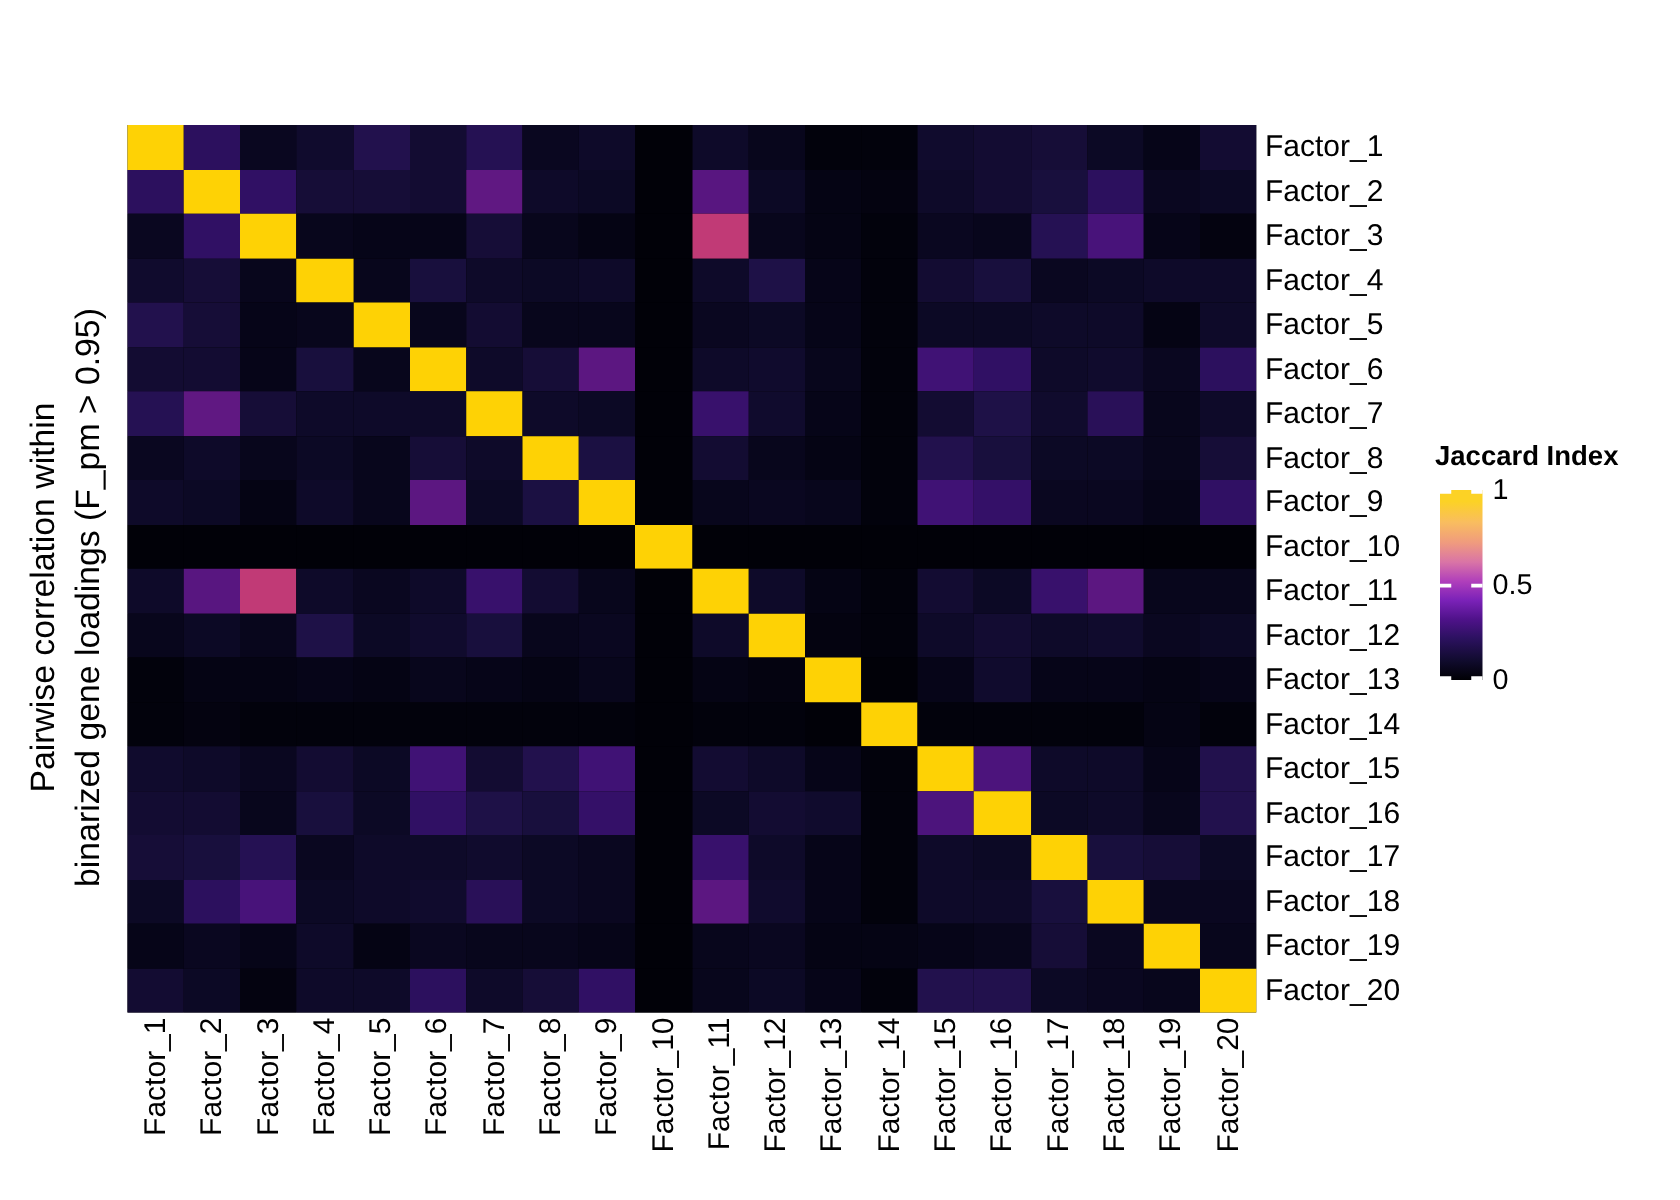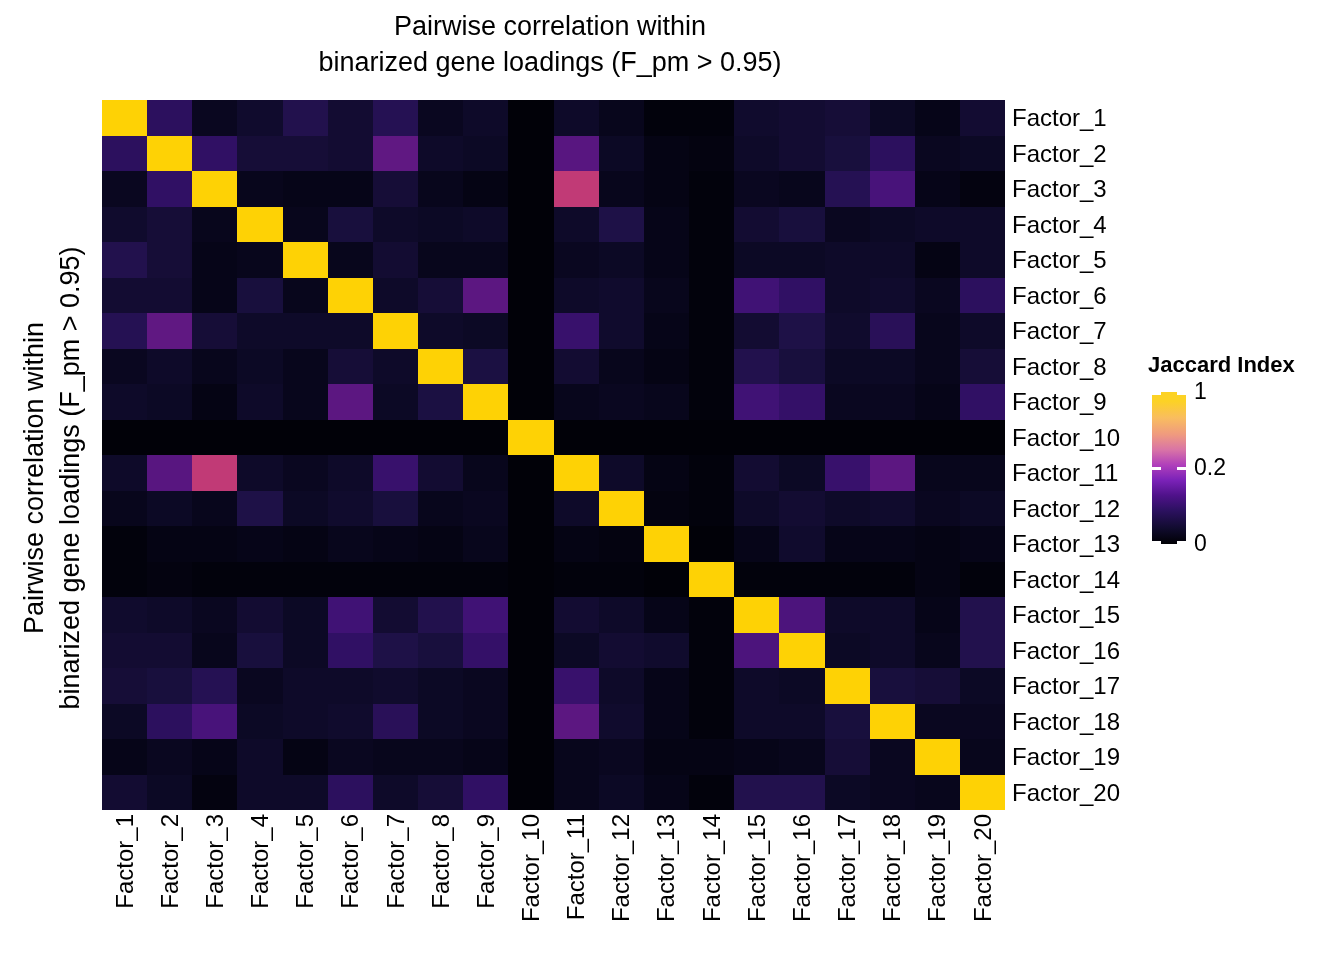--- a/index.html
+++ b/index.html
@@ -178,22 +178,20 @@
     color: #000;
     line-height: 23px;
     white-space: nowrap;
   }
 </style>
 </head>
 <body>
 
 <div id="figure">
 
-  <div id="title">Pairwise correlation within
-binarized gene loadings (F_pm &gt; 0.95)</div>
 
   <div id="ylab-wrap">
     <div id="ylab">Pairwise correlation within
 binarized gene loadings (F_pm &gt; 0.95)</div>
   </div>
 
   <div id="panel">
       <div class="hm-row">
         <div class="hm-cell" style="background: rgb(254, 210, 5);"></div>
         <div class="hm-cell" style="background: rgb(44, 16, 94);"></div>
@@ -724,20 +722,20 @@
 
   <div id="legend">
     <div id="legend-title">Jaccard Index</div>
     <div id="legend-body">
       <div id="colorbar"></div>
     <div class="cb-tick left" style="top: 6px;"></div>
         <div class="cb-tick right" style="top: 6px;"></div>
         <div class="cb-label" style="top: -6px;">1</div>
         <div class="cb-tick left" style="top: 80.5px;"></div>
         <div class="cb-tick right" style="top: 80.5px;"></div>
-        <div class="cb-label" style="top: 70px;">0.2</div>
+        <div class="cb-label" style="top: 70px;">0.5</div>
         <div class="cb-tick left" style="top: 155px;"></div>
         <div class="cb-tick right" style="top: 155px;"></div>
         <div class="cb-label" style="top: 146px;">0</div>
       </div>
   </div>
 
 </div>
 
 </body></html>

